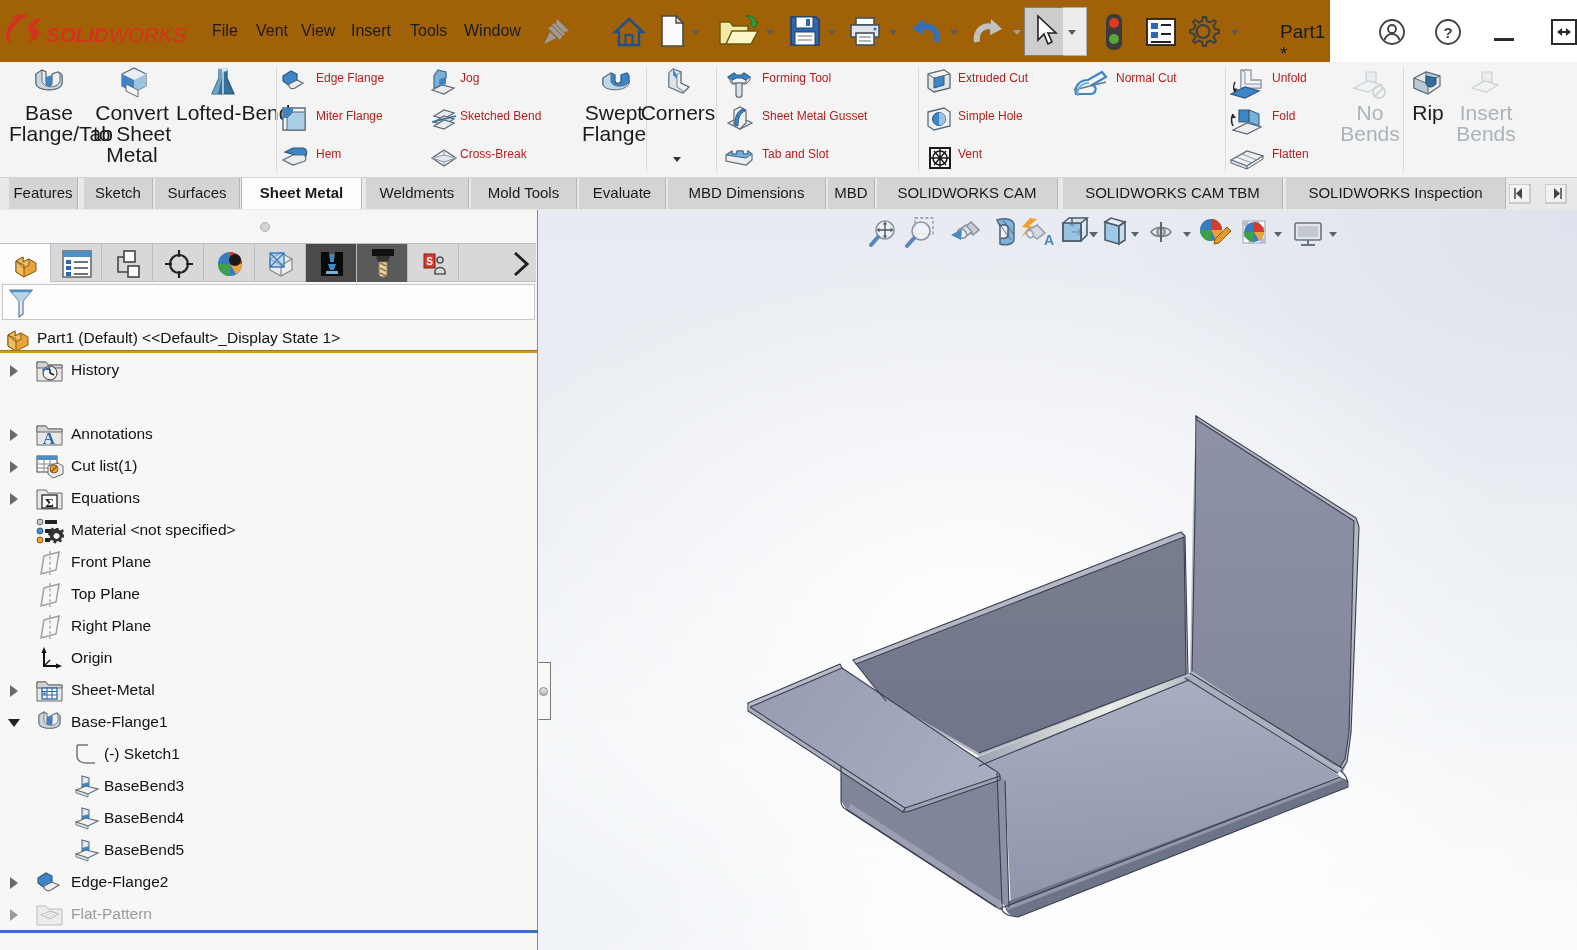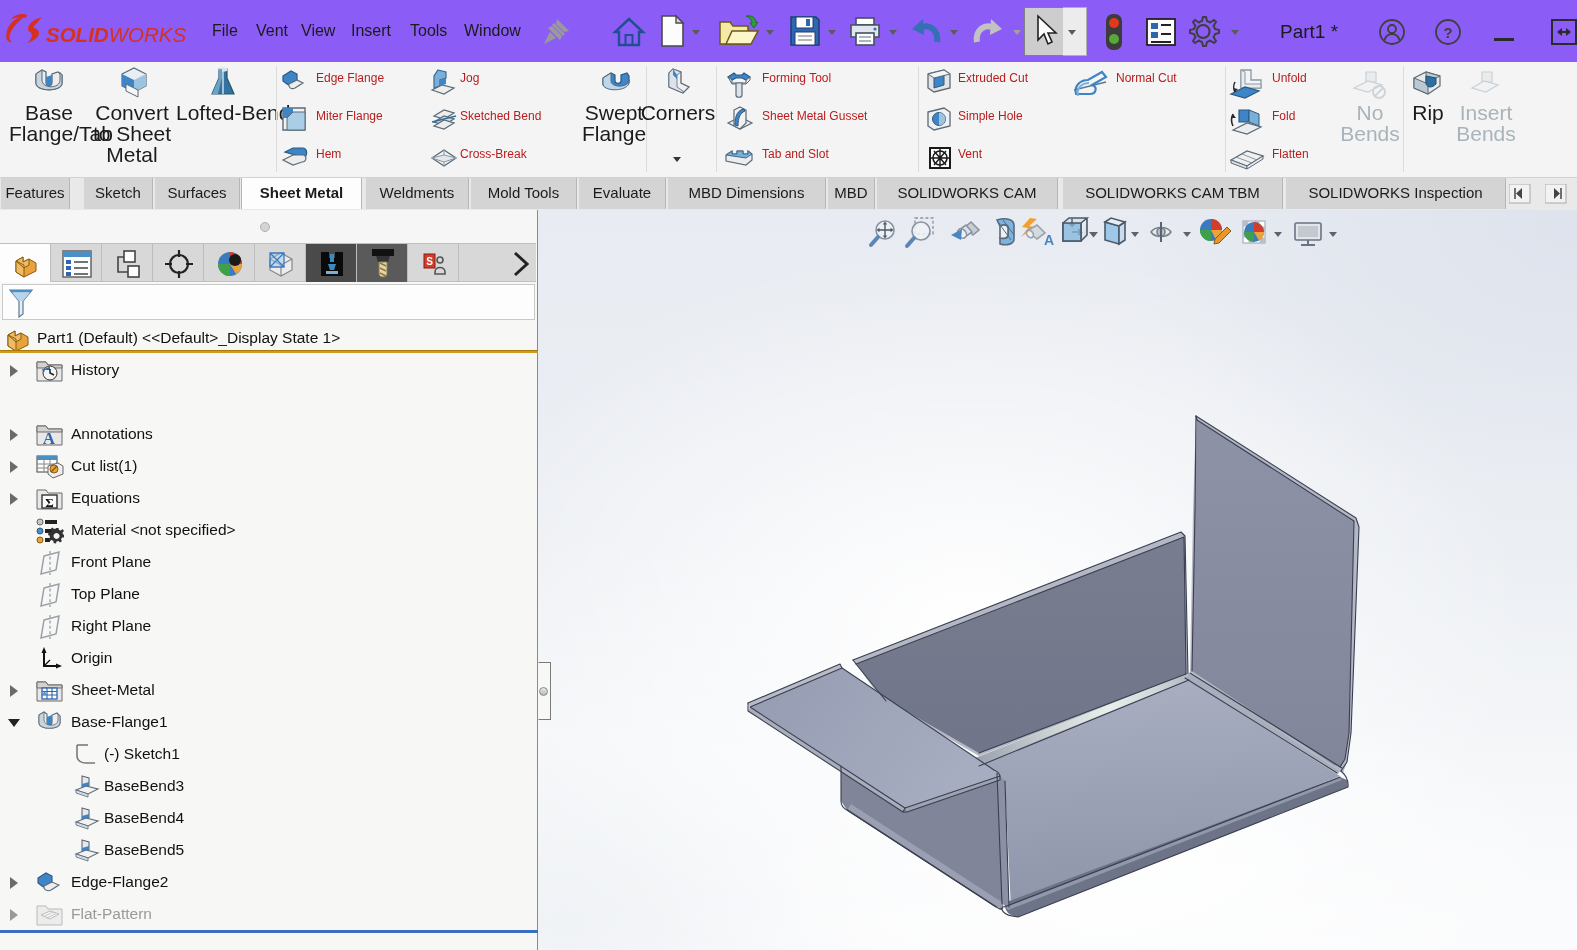--- a/index.html
+++ b/index.html
@@ -1,20 +1,20 @@
 <!DOCTYPE html>
 <html><head>
 <meta charset="utf-8">
 <style>
 * { margin:0; padding:0; box-sizing:border-box; }
 html,body { width:1577px; height:950px; overflow:hidden; font-family:"Liberation Sans", sans-serif; }
 #app { position:relative; width:1577px; height:950px; background:#fff; }
 .abs { position:absolute; }
 
-#titlebar { position:absolute; left:0; top:0; width:1577px; height:62px; background:#8b5cf6; }
+#titlebar { position:absolute; left:0; top:0; width:1330px; height:62px; background:#a16207; }
 .menu { position:absolute; top:22px; font-size:16px; color:#1b1b1b; }
 .caret { position:absolute; width:0; height:0; border-left:4px solid transparent; border-right:4px solid transparent; border-top:5px solid #5a5a5a; }
 
 #ribbon { position:absolute; left:0; top:62px; width:1577px; height:116px; background:#f4f4f4; border-bottom:1px solid #d2d2d2; }
 .rsep { position:absolute; top:4px; width:1px; height:106px; background:#dcdcdc; }
 .rlabel { position:absolute; font-size:21px; color:#1b1b1b; text-align:center; white-space:nowrap; line-height:21px; }
 .rrow { position:absolute; font-size:12px; color:#b91c1c; white-space:nowrap; }
 .gray { color:#a8b4ba !important; }
 
 #tabbar { position:absolute; left:0; top:178px; width:1577px; height:32px; background:#e9e9e9; }
@@ -297,21 +297,21 @@
     <div class="rlabel" style="left:1398px;top:40px;width:60px">Rip</div>
     <svg class="abs" style="left:1470px;top:8px" width="34" height="30" viewBox="0 0 34 30">
         <g opacity="0.55">
           <path d="M12 2 L22 2 L22 12 L12 12 Z" fill="#dfe6ea" stroke="#a8b4bc" stroke-width="1.2"></path>
           <path d="M2 18 L14 11 L28 15 L16 22 Z" fill="#eef2f4" stroke="#a8b4bc" stroke-width="1.2"></path>
         </g>
       </svg>
     <div class="rlabel gray" style="left:1448px;top:40px;width:76px">Insert<br>Bends</div>
   </div>
   <div id="tabbar">
-    <div class="tab" style="left:0;width:70px">Features</div>
+    <div class="tab" style="left:8px;width:70px">Features</div>
     <div class="tab" style="left:83px;width:70px">Sketch</div>
     <div class="tab" style="left:154px;width:86px">Surfaces</div>
     <div class="tab tabactive" style="left:241px;width:121px">Sheet Metal</div>
     <div class="tab" style="left:365px;width:104px">Weldments</div>
     <div class="tab" style="left:470px;width:107px">Mold Tools</div>
     <div class="tab" style="left:578px;width:88px">Evaluate</div>
     <div class="tab" style="left:667px;width:159px">MBD Dimensions</div>
     <div class="tab" style="left:827px;width:48px">MBD</div>
     <div class="tab" style="left:876px;width:182px">SOLIDWORKS CAM</div>
     <div class="tab" style="left:1062px;width:221px">SOLIDWORKS CAM TBM</div>

